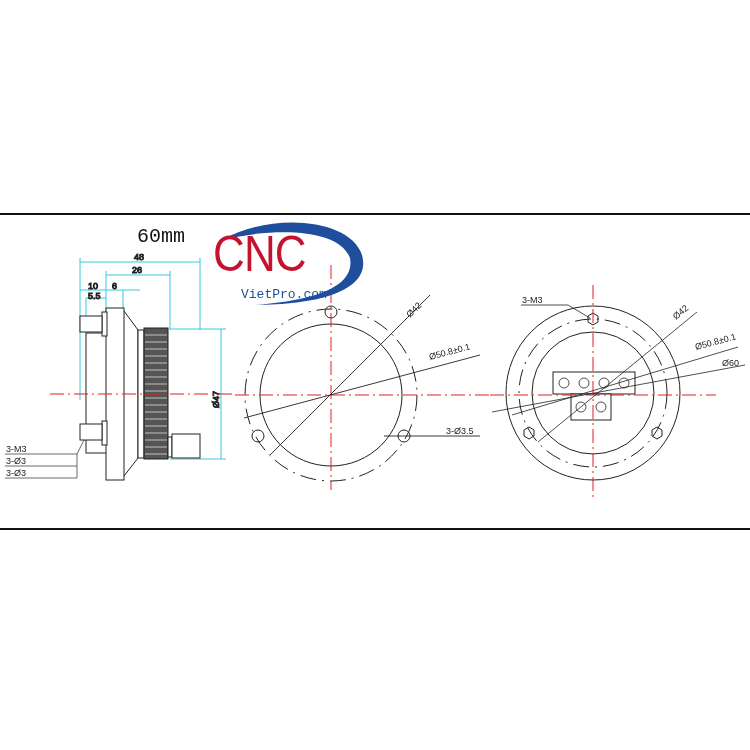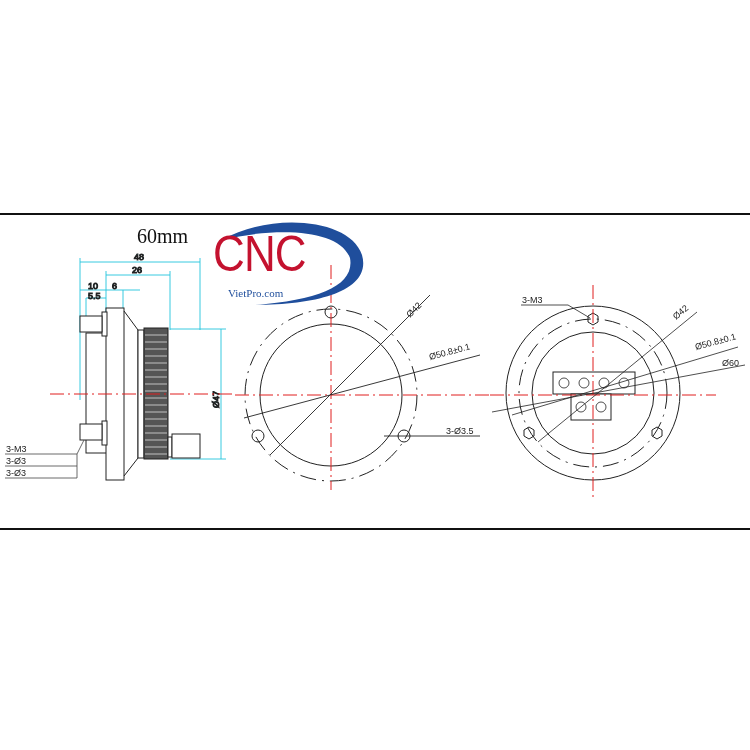--- a/index.html
+++ b/index.html
@@ -1,22 +1,22 @@
 <!DOCTYPE html>
 <html><head>
 <meta charset="utf-8">
 <style>
   html,body{margin:0;padding:0;background:#fff;}
   body{width:750px;height:750px;position:relative;overflow:hidden;font-family:"Liberation Sans",sans-serif;}
   .hr{position:absolute;left:0;width:750px;background:#111;}
   #drawing{position:absolute;left:0;top:0;}
-  .title{position:absolute;left:137px;top:225px;font-size:20px;color:#111;font-family:Liberation Serif, serif;}
+  .title{position:absolute;left:137px;top:225px;font-size:20px;color:#111;font-family:Liberation Mono, monospace;}
   .logo{position:absolute;left:205px;top:218px;width:170px;height:92px;}
   .logo-cnc{position:absolute;left:8px;top:10px;font-size:50px;letter-spacing:-1px;color:#c4122f;font-family:"Liberation Sans",sans-serif;transform:scaleX(0.88);transform-origin:left top;line-height:52px;}
-  .logo-sub{position:absolute;left:23px;top:69px;font-size:11px;color:#1f4e9c;font-family:Liberation Serif, serif;}
+  .logo-sub{position:absolute;left:36px;top:69px;font-size:13px;color:#1f4e9c;font-family:Liberation Mono, monospace;}
   svg text{font-family:"Liberation Sans",sans-serif;}
 </style>
 </head>
 <body>
 
 <div class="hr" style="top:213px;height:2px;"></div>
 <div class="hr" style="top:528px;height:2px;"></div>
 
 <div class="title">60mm</div>
 

